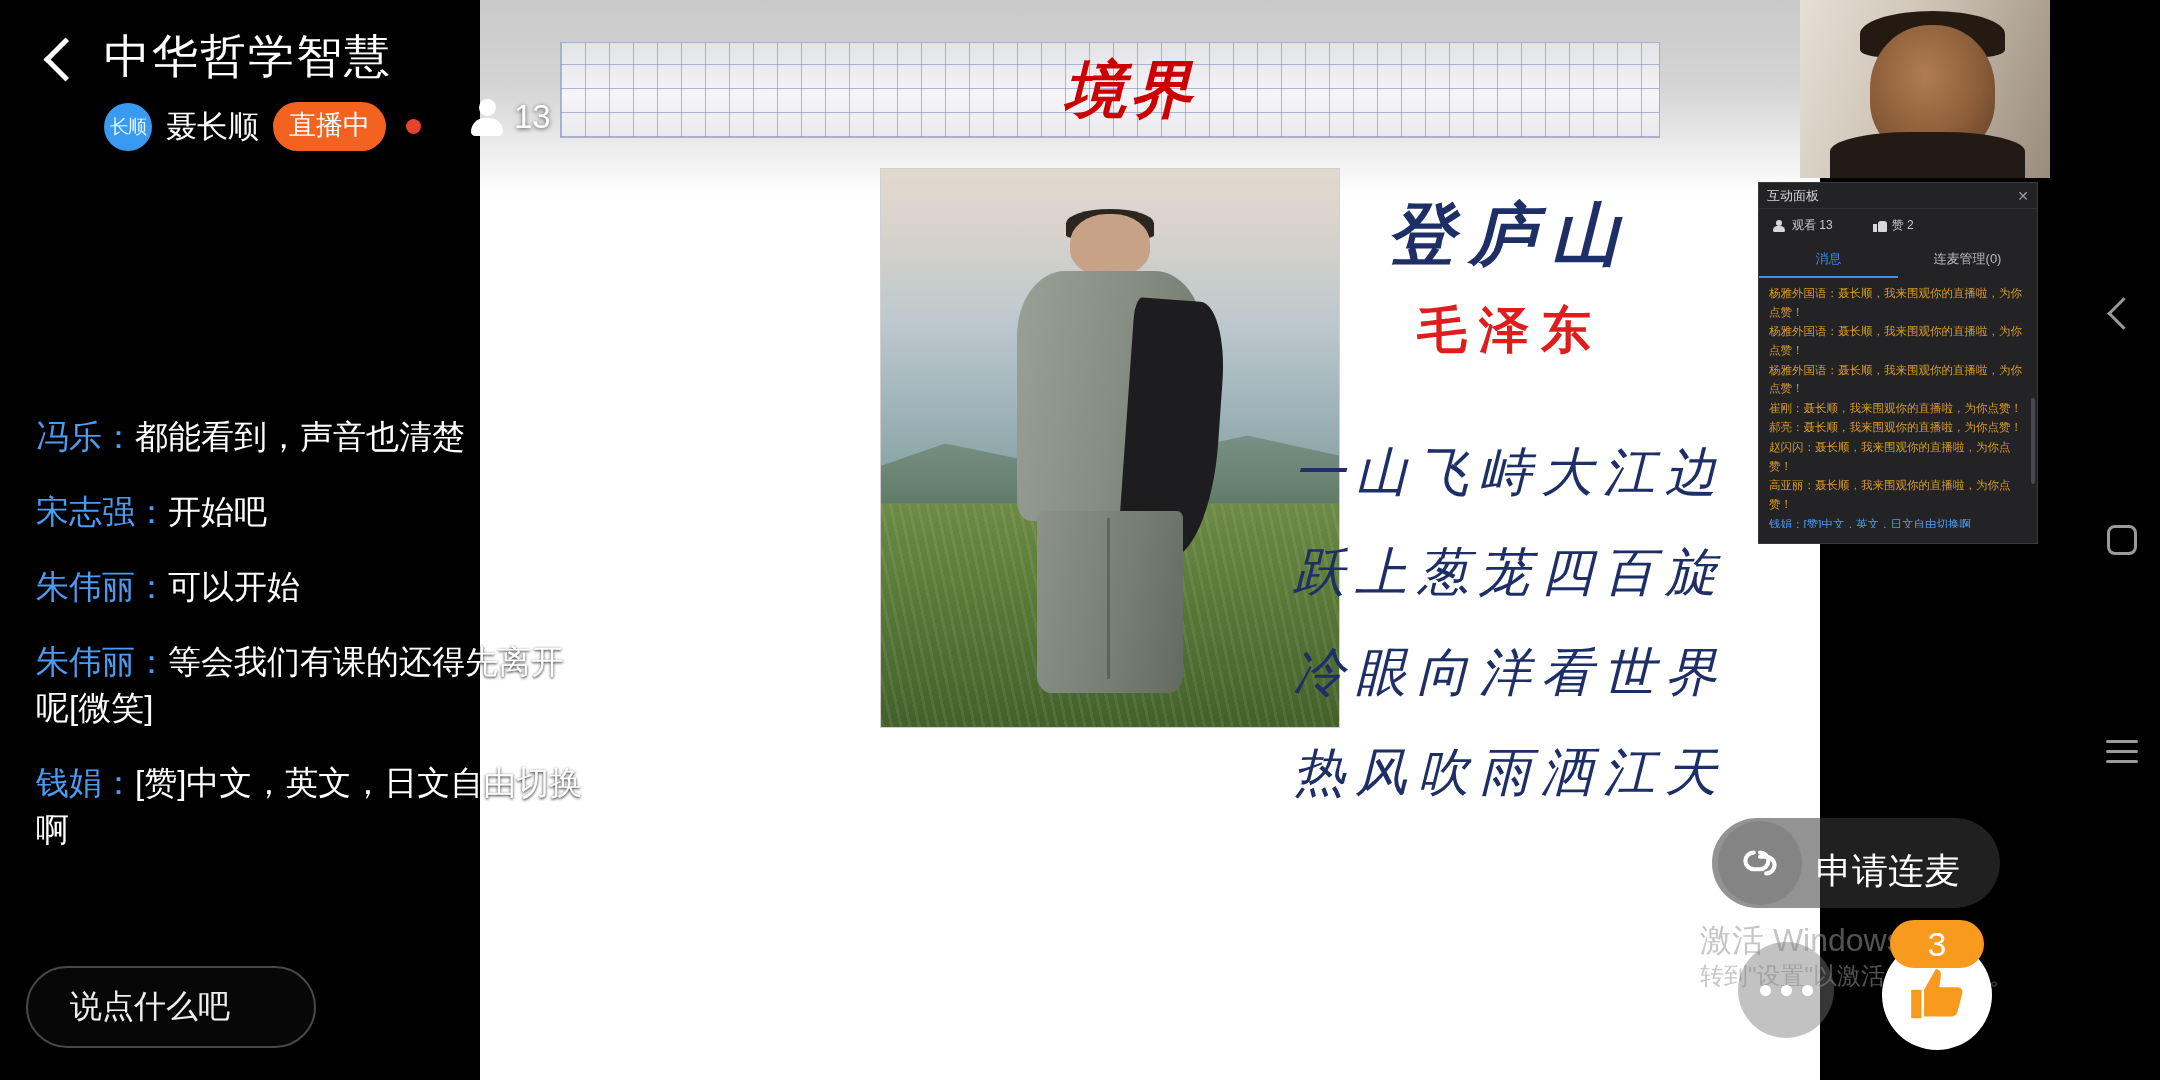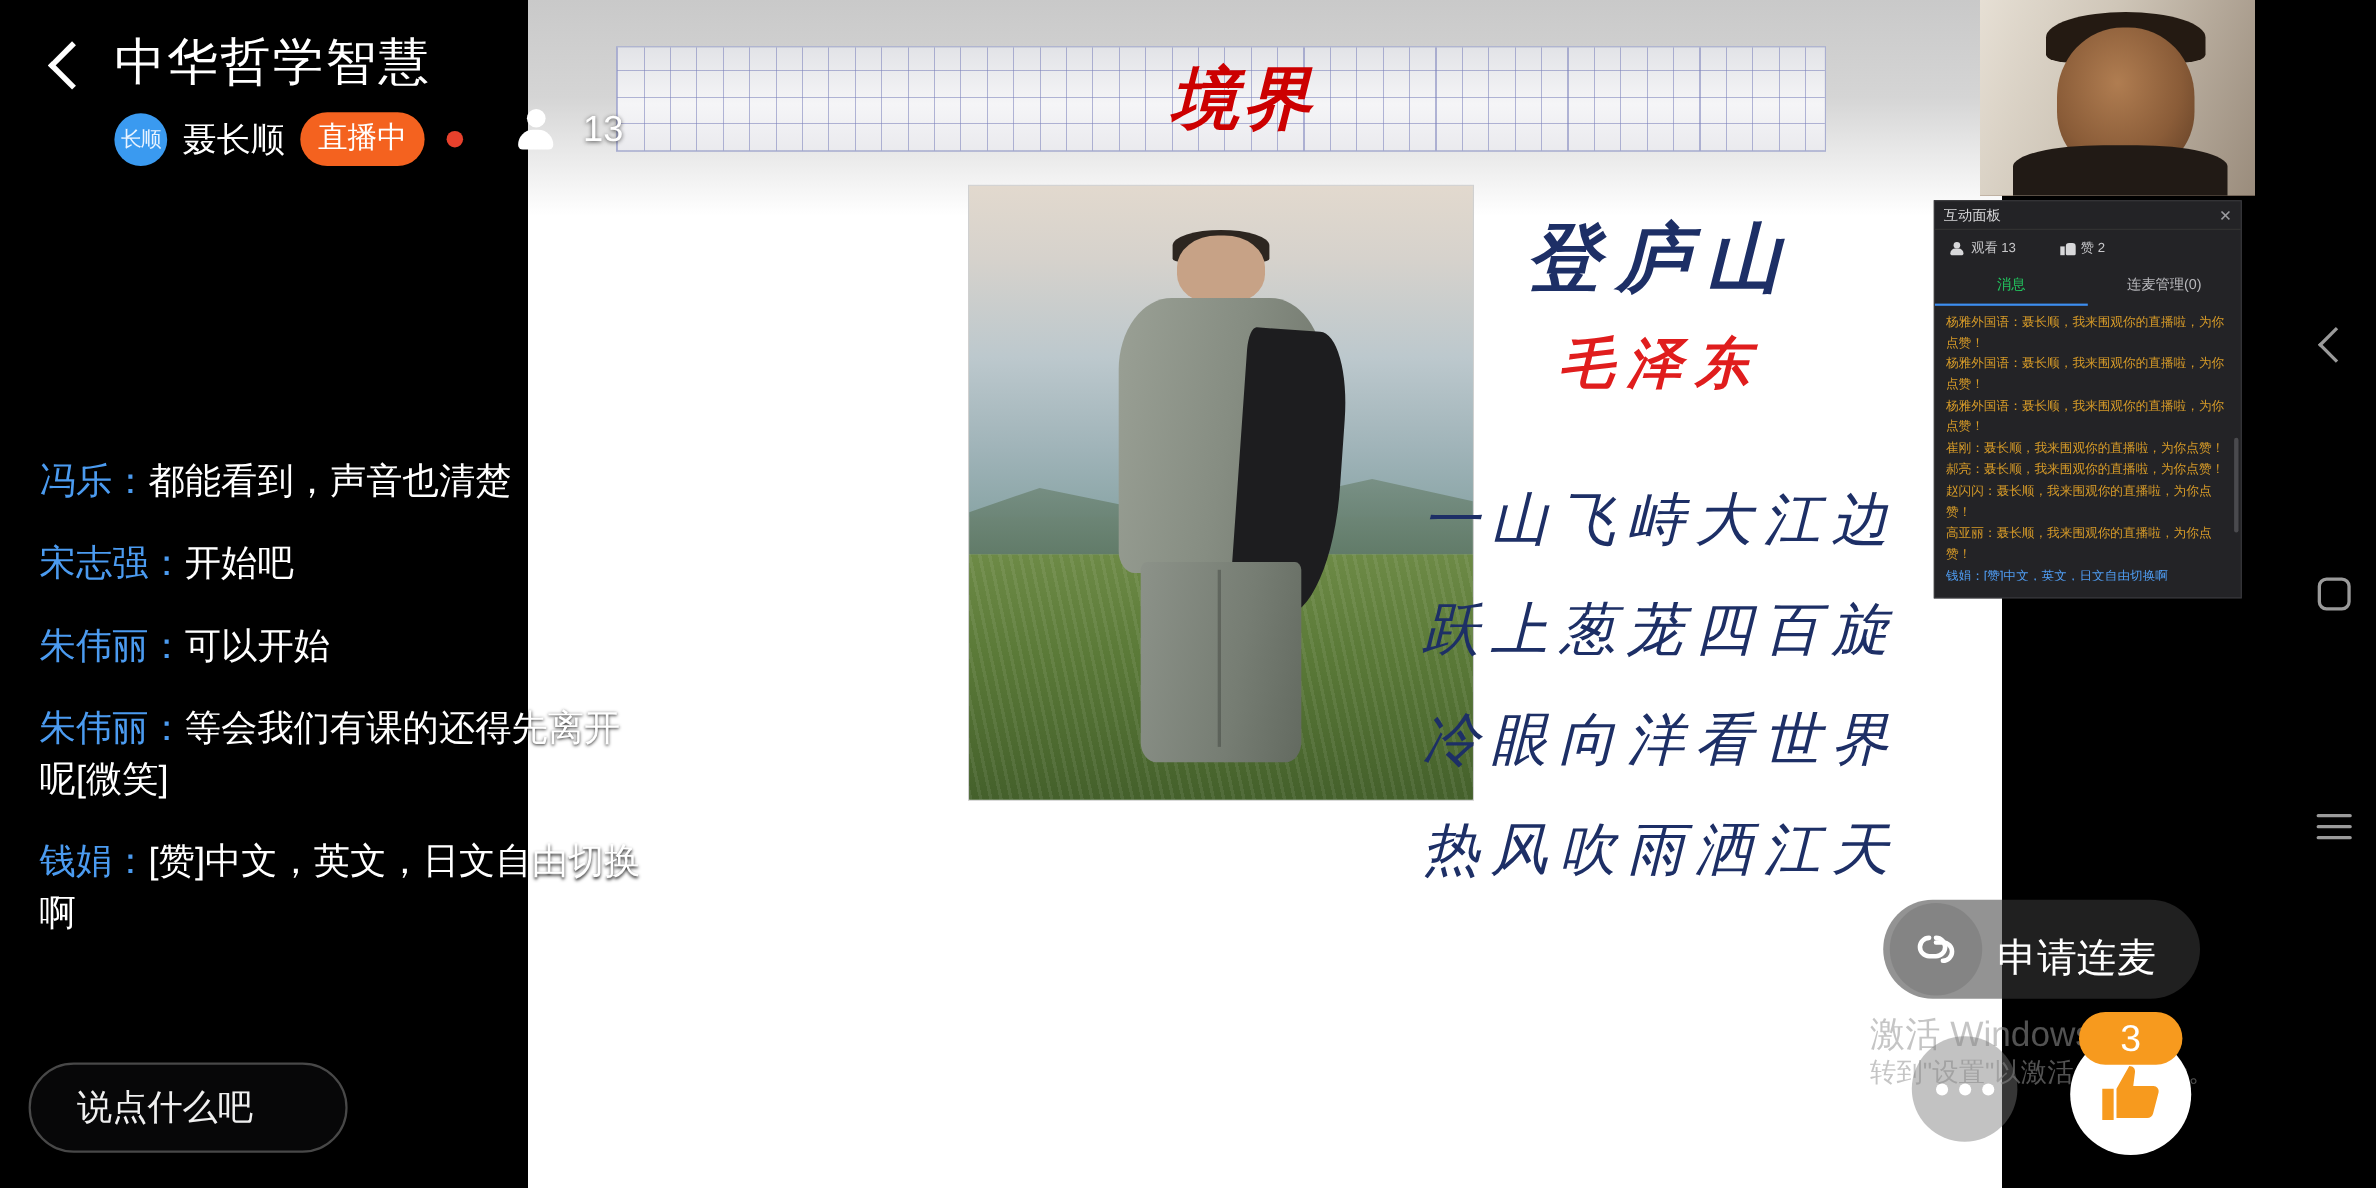--- a/index.html
+++ b/index.html
@@ -109,30 +109,30 @@
   .p-legs::after { content:""; position:absolute; left:48%; top:4%; width:3px; height:88%; background: rgba(0,0,0,.22); }
 
   
   .poem { position: absolute; left: 760px; top: 190px; width: 540px; text-align: center; }
   .poem-title {
     font-size: 68px; color: #1d2f66; letter-spacing: 14px;
     font-family: "DejaVu Serif","Liberation Serif", serif; font-style: italic; font-weight: bold;
   }
   .poem-author {
     margin-top: 16px; font-size: 50px; color: #e01d1d; letter-spacing: 12px;
-    font-family: "DejaVu Serif","Liberation Serif", serif; font-style: italic; font-weight: bold;
+    font-family: "DejaVu Serif","Liberation Serif", serif; font-weight: bold;
   }
   .poem-lines { margin-top: 74px; }
   .poem-line {
     font-size: 52px; color: #1d2f66; letter-spacing: 10px; margin-bottom: 30px;
     font-family: "DejaVu Serif","Liberation Serif", serif; font-style: italic; white-space: nowrap;
   }
 
   
-  .viewer-pill { position: absolute; left: 470px; top: 98px; display: flex; align-items: center; gap: 26px; z-index: 7; }
+  .viewer-pill { position: absolute; left: 470px; top: 98px; display: flex; align-items: center; gap: 10px; z-index: 7; }
   .viewer-icon { width: 34px; height: 36px; position: relative; }
   .viewer-icon::before { content:""; position:absolute; left:9px; top:0; width:17px; height:17px; border-radius:50%; background:#ffffff; }
   .viewer-icon::after { content:""; position:absolute; left:1px; top:19px; width:32px; height:18px; border-radius: 16px 16px 5px 5px; background:#ffffff; }
   .viewer-count { font-size: 33px; color: #ffffff; text-shadow: 0 1px 4px rgba(0,0,0,.65); }
 
   
   .video-thumb {
     position: absolute; left: 1800px; top: 0; width: 250px; height: 178px; overflow: hidden;
     background: linear-gradient(145deg,#cfc7bb 0%, #b8aa99 32%, #6b4a33 62%, #3a271c 100%);
   }
@@ -156,21 +156,21 @@
   .ip-close { font-size: 14px; color: #9c9ca0; cursor: pointer; line-height: 1; }
   .ip-stats { display:flex; gap: 40px; padding: 8px 14px 4px; font-size: 12px; color: #c7c7ca; }
   .ip-stat { display:flex; align-items:center; gap: 5px; }
   .ip-stat-ico { width: 14px; height: 12px; position: relative; }
   .ico-eye::before { content:""; position:absolute; left:3px; top:0; width:6px; height:6px; border-radius:50%; background:#d8d8da; }
   .ico-eye::after { content:""; position:absolute; left:0; top:6px; width:12px; height:6px; border-radius:6px 6px 2px 2px; background:#d8d8da; }
   .ico-thumb::before { content:""; position:absolute; left:0; bottom:0; width:4px; height:8px; background:#d8d8da; }
   .ico-thumb::after { content:""; position:absolute; left:5px; bottom:0; width:9px; height:11px; background:#d8d8da; border-radius: 3px 3px 1px 1px; }
   .ip-tabs { display:flex; margin-top: 6px; font-size: 13px; }
   .ip-tab { flex: 1; text-align:center; padding: 6px 0 8px; color:#b9b9bd; cursor: pointer; }
-  .ip-tab.active { color: #22c55e; border-bottom: 2px solid #3d8ef0; }
+  .ip-tab.active { color: #3b82f6; border-bottom: 2px solid #3d8ef0; }
   .ip-body { padding: 6px 10px 0; overflow: hidden; height: 250px; position: relative; }
   .ip-msg { font-size: 11.5px; line-height: 1.62; color: #d79b28; word-break: break-all; margin-bottom: 1px; }
   .ip-msg.hl { color: #4f9df3; }
   .ip-scroll { position:absolute; right: 2px; top: 120px; width: 4px; height: 86px; background:#4a4a4e; border-radius: 2px; cursor: pointer; }
 
   
   .mic-btn {
     position: absolute; left: 1712px; top: 818px; height: 90px; padding: 16px 40px 0 104px;
     border-radius: 46px; background: rgba(58,58,58,.55);
     display: flex; align-items: center; cursor: pointer; z-index: 7;

